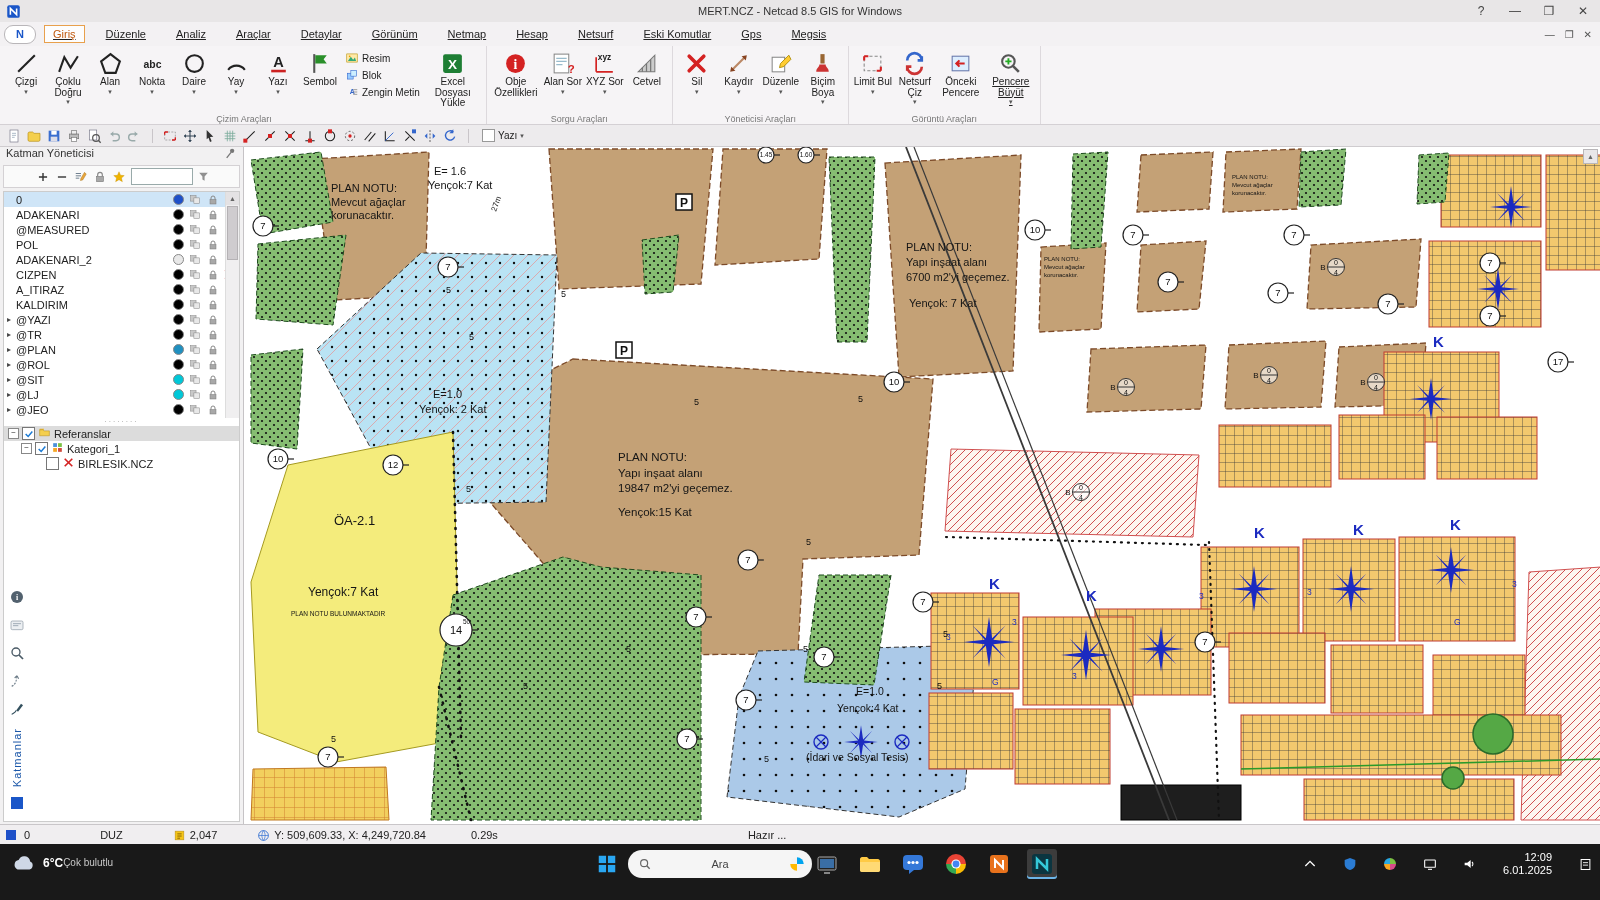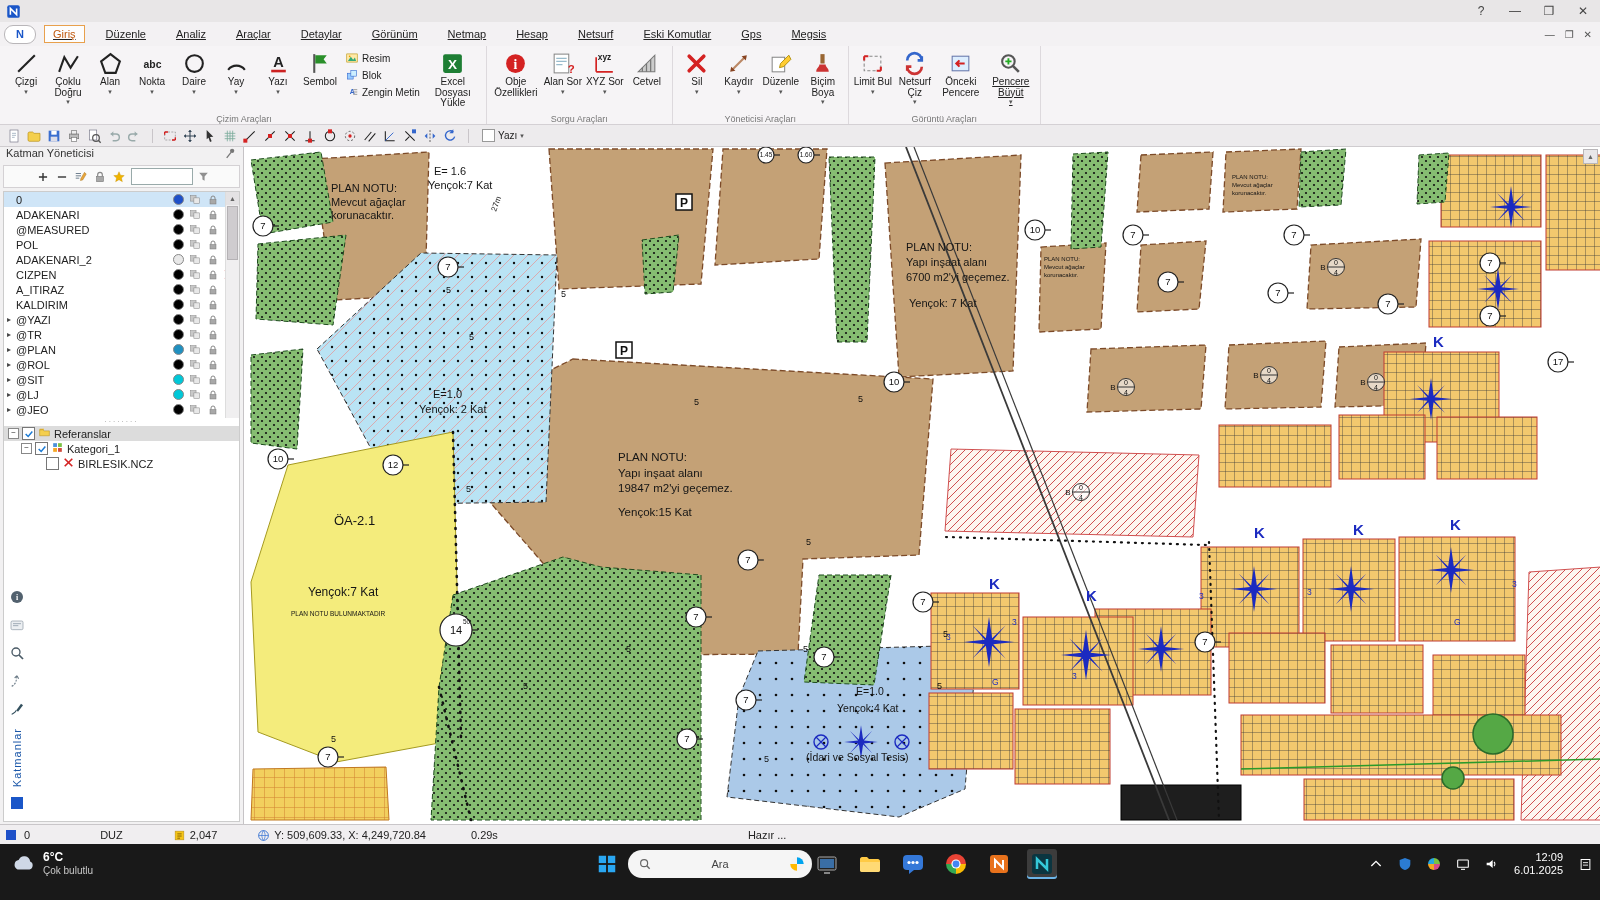--- a/index.html
+++ b/index.html
@@ -65,46 +65,47 @@
   .z-yellow2{fill:url(#pyel2);stroke:#c07820;stroke-width:1;}
   .z-orange{fill:url(#porange);stroke:#c03a30;stroke-width:1;}
   .z-red{fill:url(#pred);stroke:#d05050;stroke-width:1;}
   .z-dark{fill:#1e1e1e;stroke:#000;}
   .z-greenc{fill:#55a845;stroke:#2a6b2a;stroke-width:1.5;}
   .statusbar{position:absolute;top:824px;left:0;right:0;height:20px;background:#f0eef0;border-top:1px solid #c9c6c9;display:flex;align-items:center;font-size:11px;color:#222;}
   .statusbar span{white-space:nowrap;}
   .taskbar{position:absolute;top:844px;left:0;right:0;height:56px;background:#191919;}
   .tk-inner{position:absolute;top:0;left:0;right:0;height:40px;display:flex;align-items:center;color:#fff;}
   .weather{display:flex;align-items:center;gap:7px;margin-left:10px;width:120px;}
-  .weather .wtxt{display:flex;flex-direction:column;line-height:1.15;}
+  .weather .wtxt{display:flex;flex-direction:row;line-height:1.15;}
   .weather .wtemp{font-size:12px;font-weight:bold;}
   .weather .wdesc{font-size:10px;color:#c8c8c8;}
   .tk-start{position:absolute;left:594px;width:26px;height:26px;top:7px;display:flex;align-items:center;justify-content:center;cursor:default;}
   .tk-search{position:absolute;left:628px;top:6px;width:168px;height:28px;background:#f5f5f5;border-radius:14px;display:flex;align-items:center;padding:0 6px 0 10px;color:#555;gap:6px;text-align:center;}
   .tk-search .q{flex:1;font-size:11px;color:#444;}
   .tk-apps{position:absolute;left:812px;top:5px;display:flex;gap:13px;align-items:center;}
   .tk-app{width:30px;height:30px;display:flex;align-items:center;justify-content:center;border-radius:3px;cursor:default;}
   .tk-app.active{background:#3c3c3c;box-shadow:inset 0 -2px 0 #6cb5e8;}
-  .tray{position:absolute;right:6px;top:4px;display:flex;align-items:center;gap:11px;height:32px;}
+  .tray{position:absolute;right:6px;top:4px;display:flex;align-items:center;gap:22px;height:32px;}
   .tray .ti{width:18px;height:18px;display:flex;align-items:center;justify-content:center;cursor:default;}
   .clock{display:flex;flex-direction:column;align-items:flex-end;line-height:1.2;font-size:11px;color:#fff;margin:0 2px;}
   .ic{display:inline-flex;}
 </style>
 </head>
 <body>
 
 <div class="app">
 
   <div class="titlebar">
     <span class="tb-logo" id="tb-logo">
         <svg width="15" height="15" viewBox="0 0 24 24">
           <rect x="2" y="2" width="20" height="20" rx="3" fill="#1a56c8"></rect>
           <path d="M7 17 V7 L17 17 V7" stroke="#fff" stroke-width="2.5" fill="none"></path>
         </svg>
       </span>
+    <div class="tb-title">MERT.NCZ - Netcad 8.5 GIS for Windows</div>
     <div class="tb-ctrls">
       <span>?</span>
       <span>—</span>
       <span>❐</span>
       <span>✕</span>
     </div>
   </div>
 
   <div class="tabrow">
     <div class="apporb">N</div>

